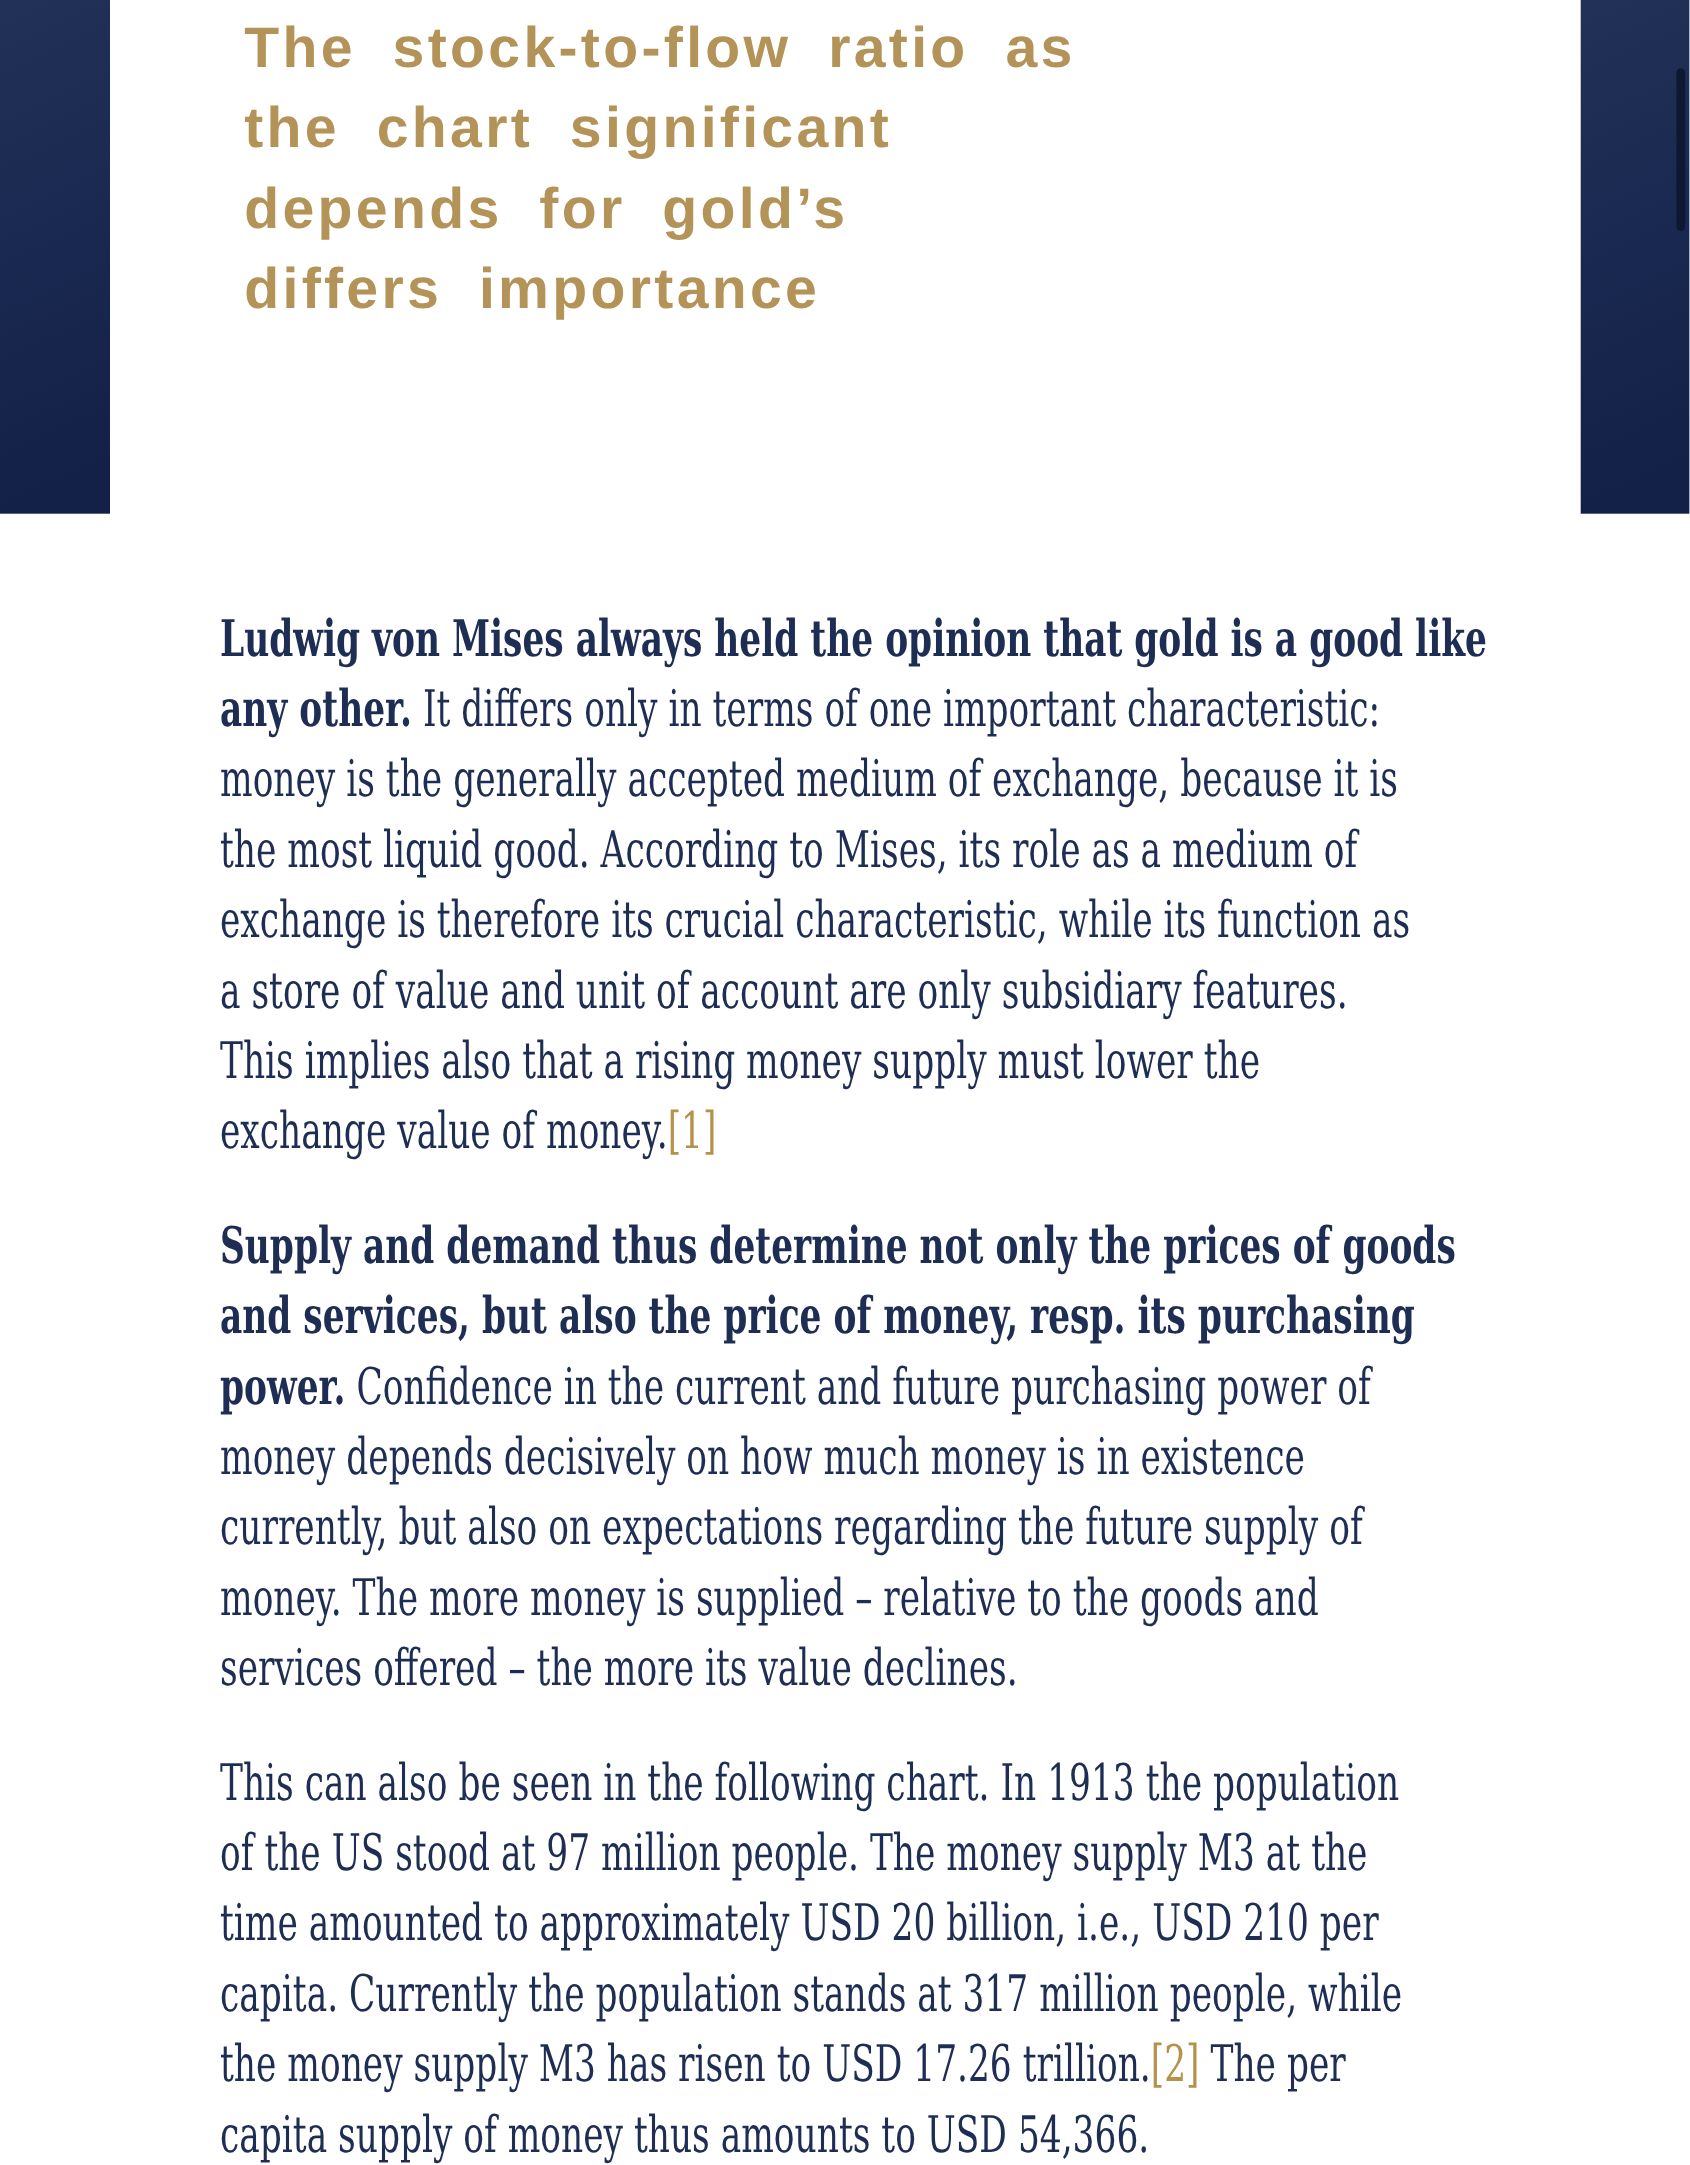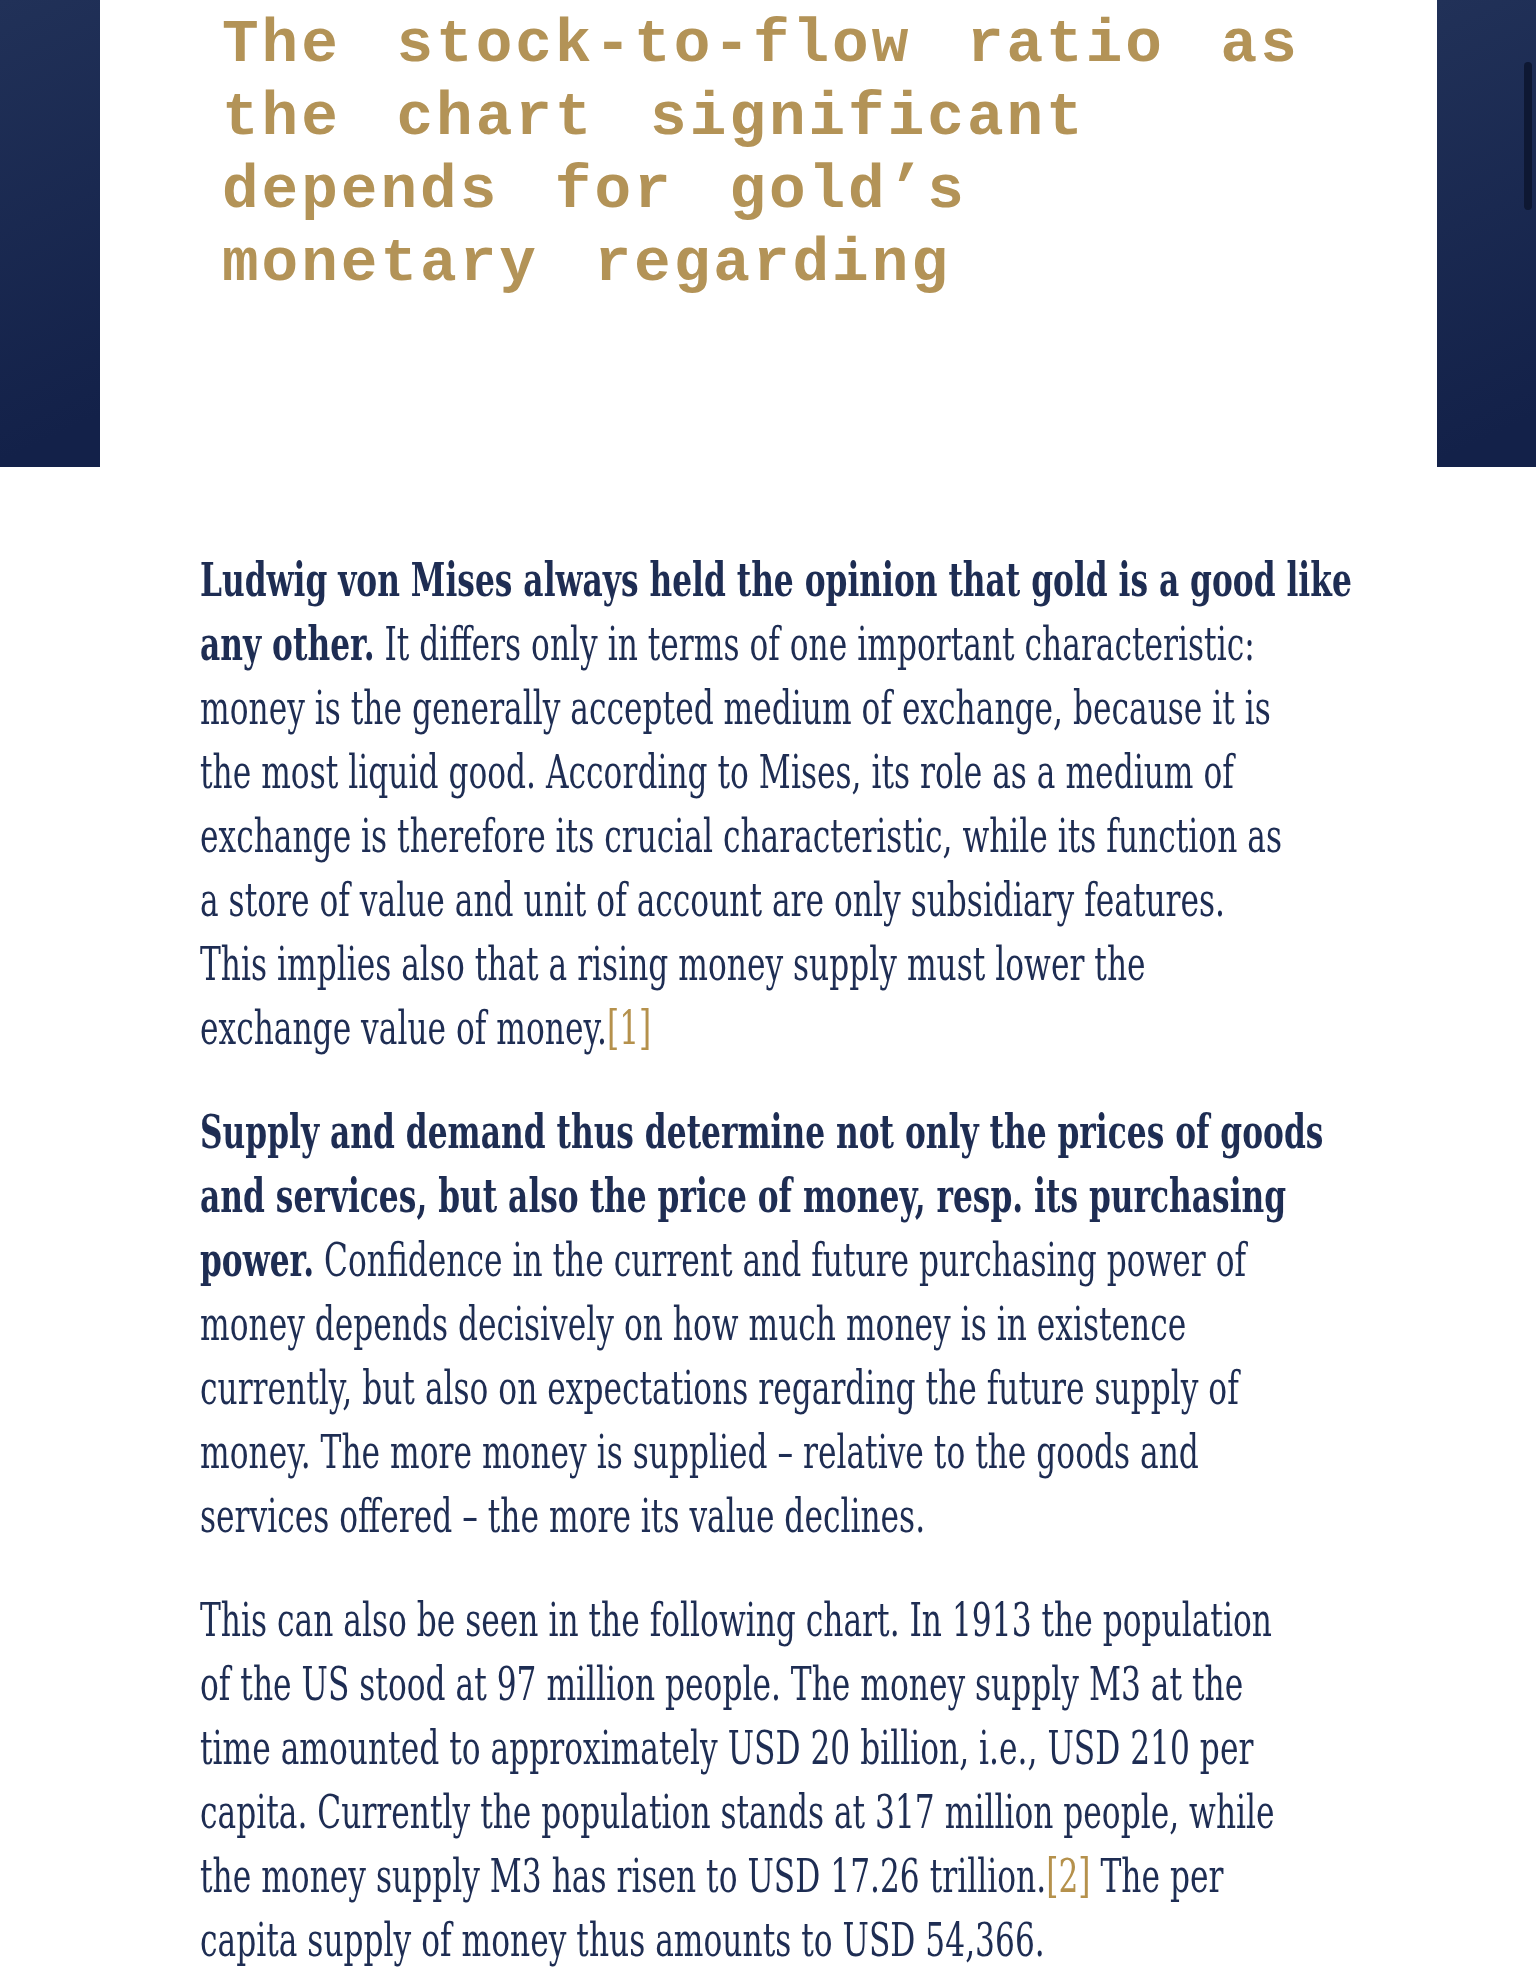--- a/index.html
+++ b/index.html
@@ -24,23 +24,23 @@
     background:linear-gradient(155deg,var(--bar-light) 0%,var(--bar-dark) 90%);
   }
   .bar.left{left:0;width:100px;}
   .bar.right{left:1437px;width:99px;}
   .scroll-thumb{
     position:absolute;left:1524px;top:62px;width:8px;height:148px;
     border-radius:4px;background:var(--thumb);
   }
   .title{
     position:absolute;left:222px;top:8px;margin:0;
-    font-family:Liberation Mono, monospace;
+    font-family:Liberation Sans, sans-serif;
     font-weight:bold;
-    font-size:61px;line-height:73px;
+    font-size:52px;line-height:73px;
     letter-spacing:3px;word-spacing:16px;
     color:var(--gold);
     white-space:nowrap;
   }
   .body-wrap{
     position:absolute;left:200px;top:548px;width:1700px;
     transform:scaleX(0.68);
     transform-origin:0 0;
   }
   .para{margin:0;}
@@ -57,21 +57,21 @@
 <body>
 
 <div class="bar left"></div>
 <div class="bar right"></div>
 <div class="scroll-thumb"></div>
 
 <h1 class="title">
     <div class="title-line">The stock-to-flow ratio as</div>
     <div class="title-line">the chart significant</div>
     <div class="title-line">depends for gold’s</div>
-    <div class="title-line">monetary regarding</div>
+    <div class="title-line">differs importance</div>
   </h1>
 
 <div class="body-wrap">
   <div>
       <div class="para">
         <div class="line"><span class="b">Ludwig von Mises always held the opinion that gold is a good like</span></div>
         <div class="line"><span class="b">any other.</span><span> It differs only in terms of one important characteristic:</span></div>
         <div class="line"><span>money is the generally accepted medium of exchange, because it is</span></div>
         <div class="line"><span>the most liquid good. According to Mises, its role as a medium of</span></div>
         <div class="line"><span>exchange is therefore its crucial characteristic, while its function as</span></div>

